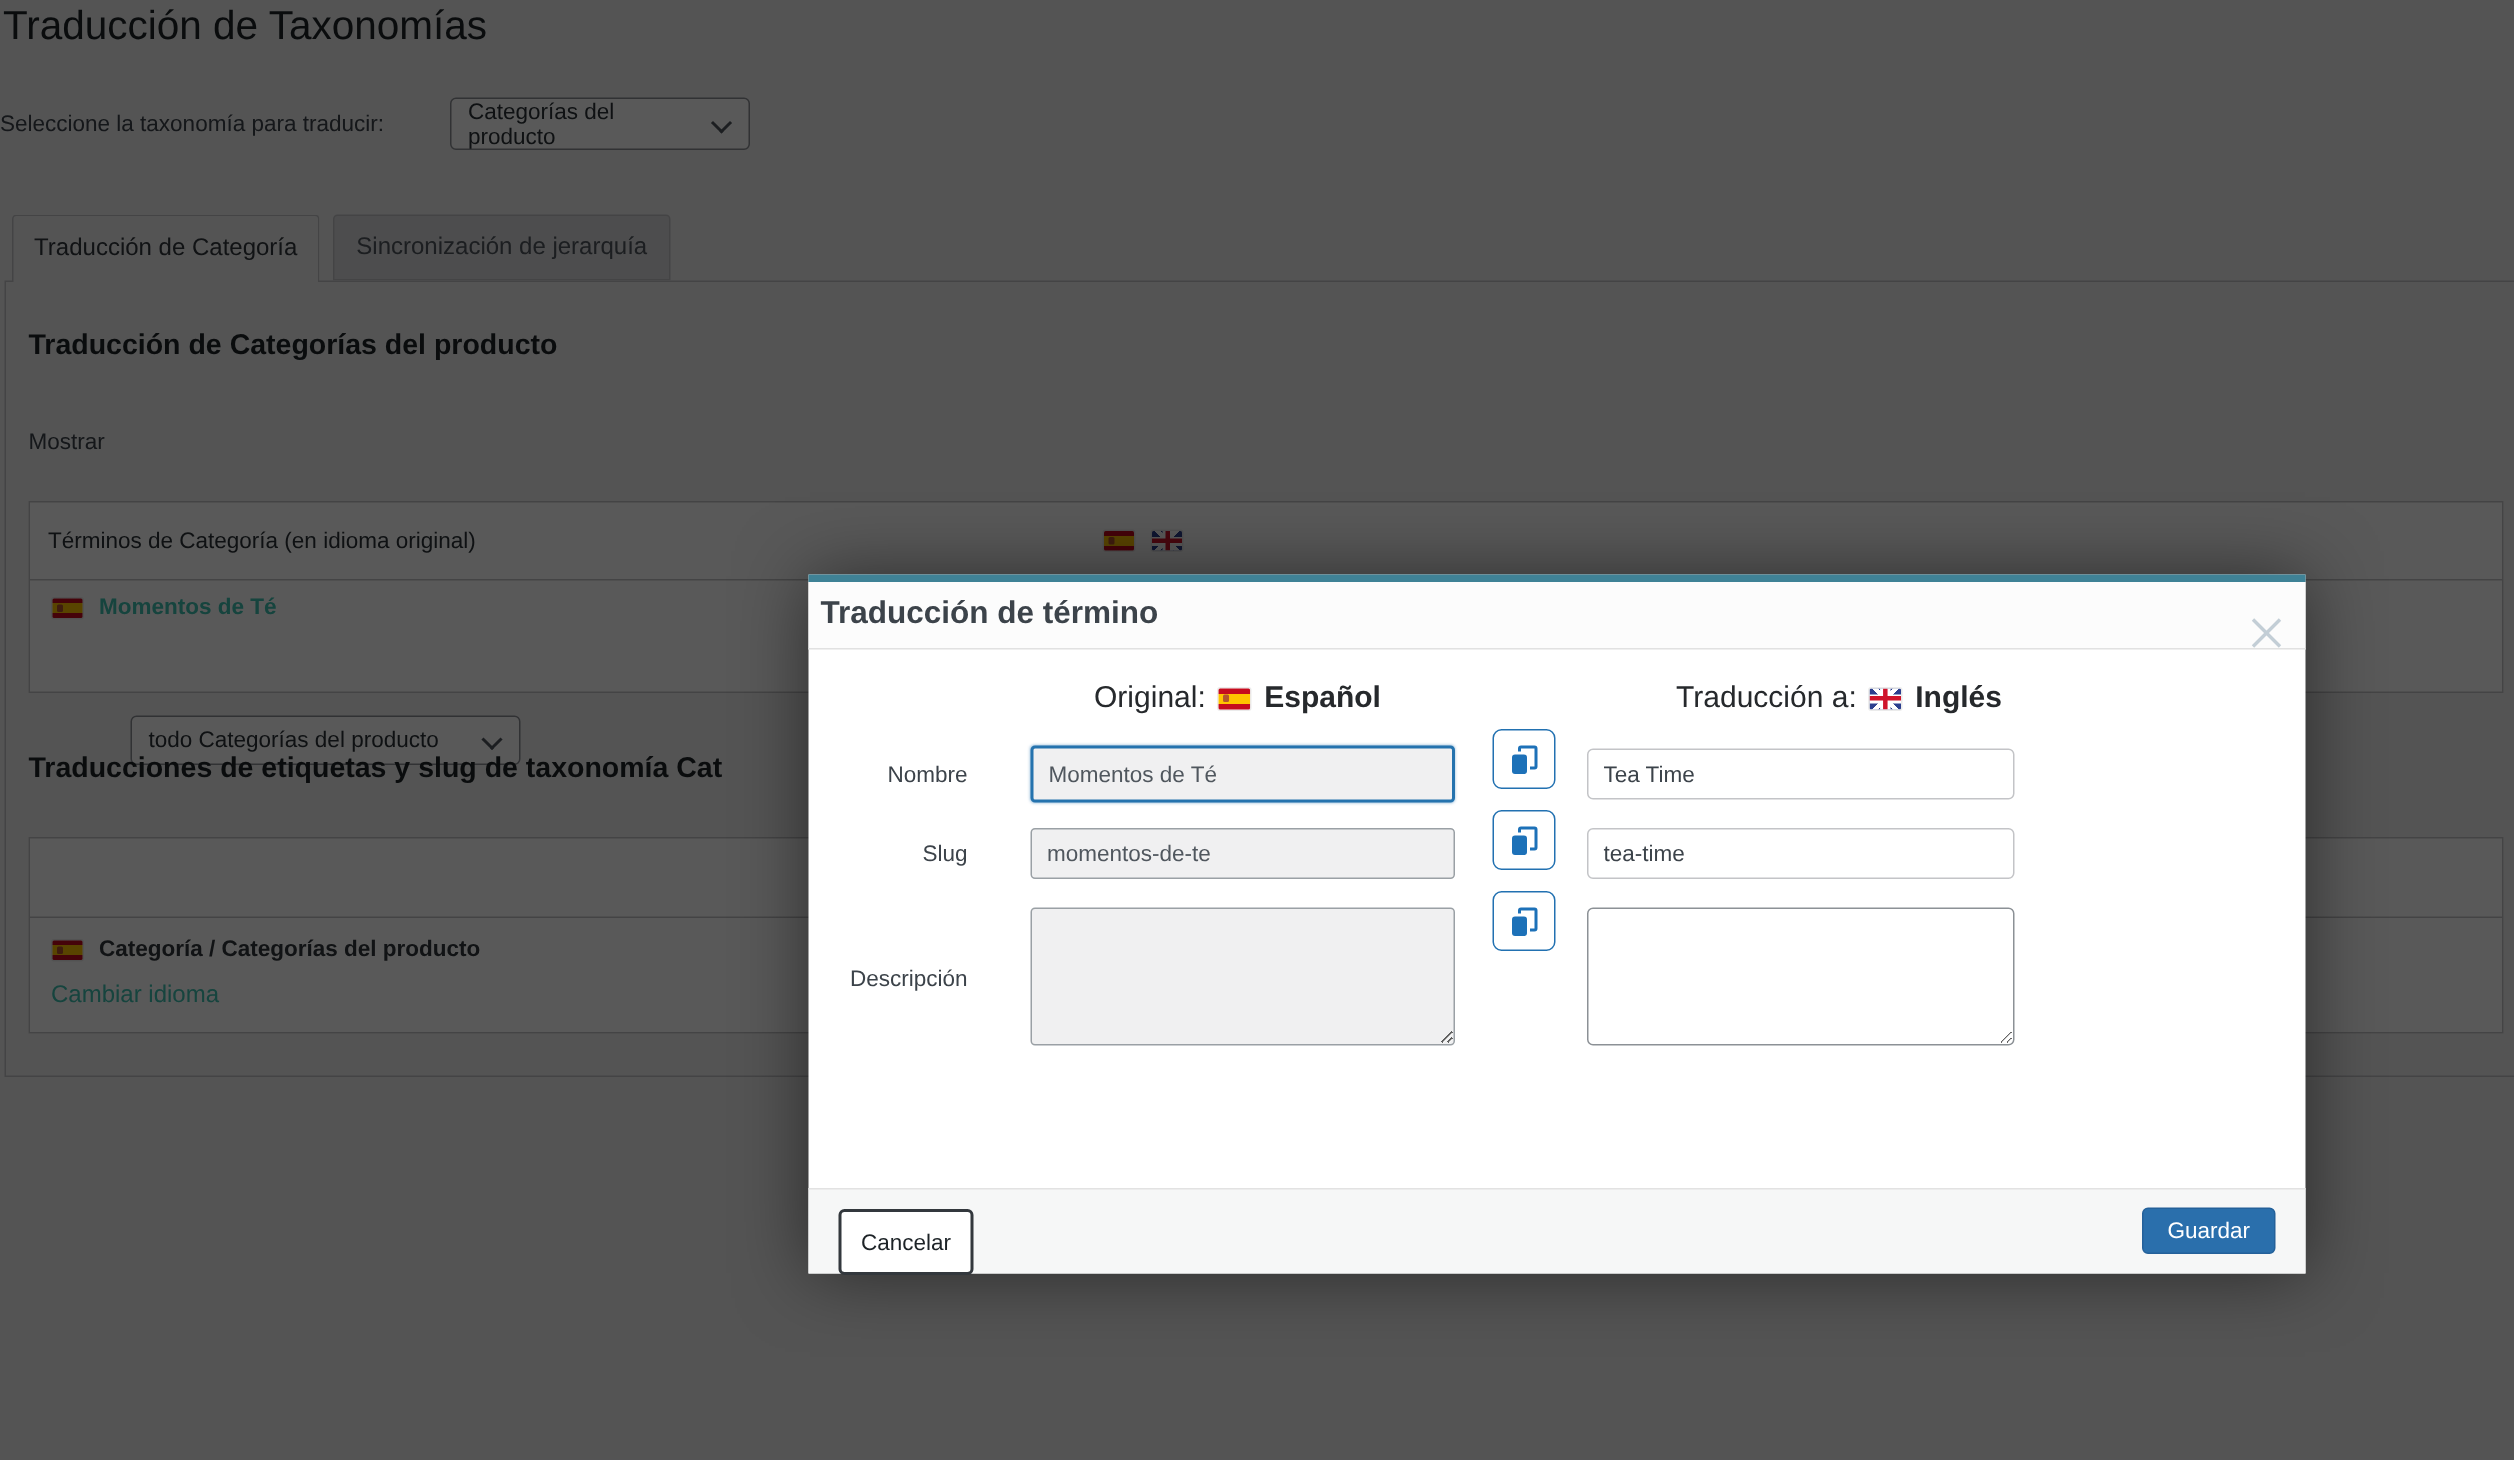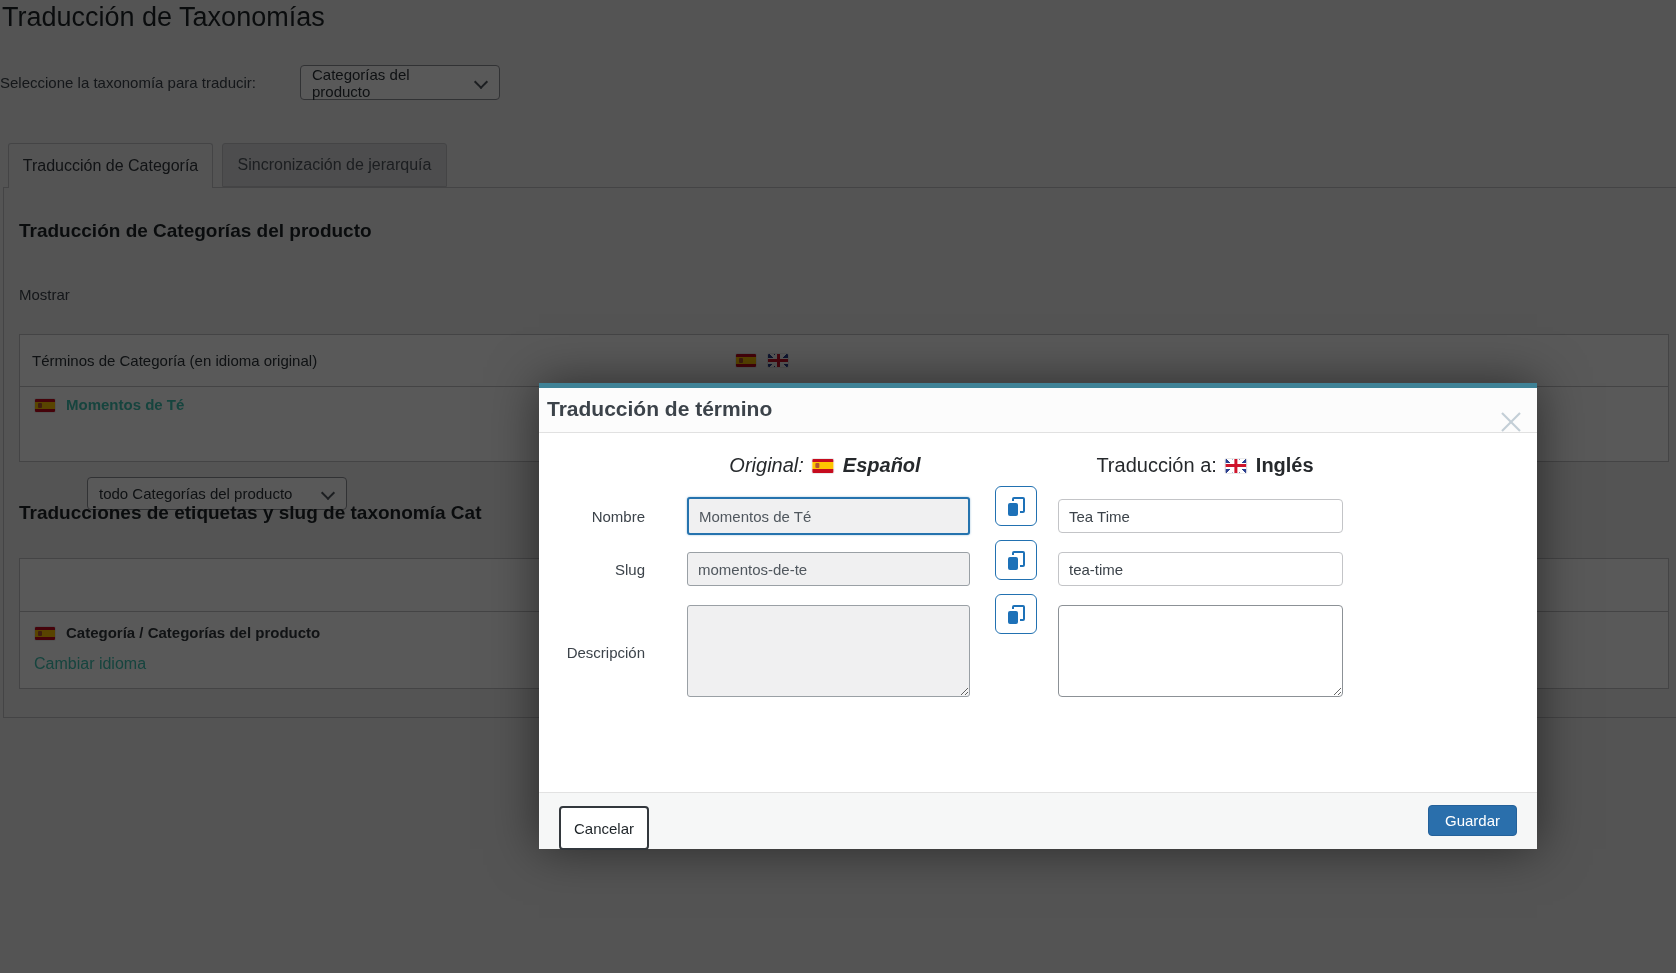--- a/index.html
+++ b/index.html
@@ -75,22 +75,22 @@
          box-shadow:0 0 46px rgba(0,0,0,.5);}
   .modal-header{position:absolute;left:0;right:0;top:0;height:44px;background:#fcfcfc;
                 border-bottom:1px solid #e1e1e1;}
   .modal-title{position:absolute;left:8px;top:9px;font-size:21px;font-weight:700;color:#3c434a;}
   .modal-close{position:absolute;right:12px;top:20px;width:28px;height:28px;cursor:pointer;
                display:flex;align-items:center;justify-content:center;background:none;border:none;padding:0;}
   .lang-head{position:absolute;top:66px;transform:translateX(-50%);white-space:nowrap;
              font-size:20px;color:#26292c;display:flex;align-items:center;gap:9px;}
   .lang-head .flag{width:21px;height:14px;}
   .lang-head b{font-weight:700;}
-  #langHeadLeft{left:286px;font-style:italic;}
-  #langHeadRight{left:666px;}
+  #langHeadLeft{left:286px;}
+  #langHeadRight{left:687px;}
 
   .fld-label{position:absolute;width:106px;left:0;text-align:right;font-size:15px;color:#3c434a;}
   #lblNombre{top:120px;}
   #lblSlug{top:173px;}
   #lblDesc{top:256px;}
 
   .inp{position:absolute;box-sizing:border-box;font-family:"Liberation Sans","DejaVu Sans",sans-serif;
        font-size:15px;padding:0 10px;outline:none;}
   #inpEsNombre{left:148px;top:109px;width:283px;height:38px;background:#f0f0f1;color:#50575e;
                border:2px solid #2573ae;border-radius:3px;box-shadow:0 0 2px rgba(34,113,177,.5);}

